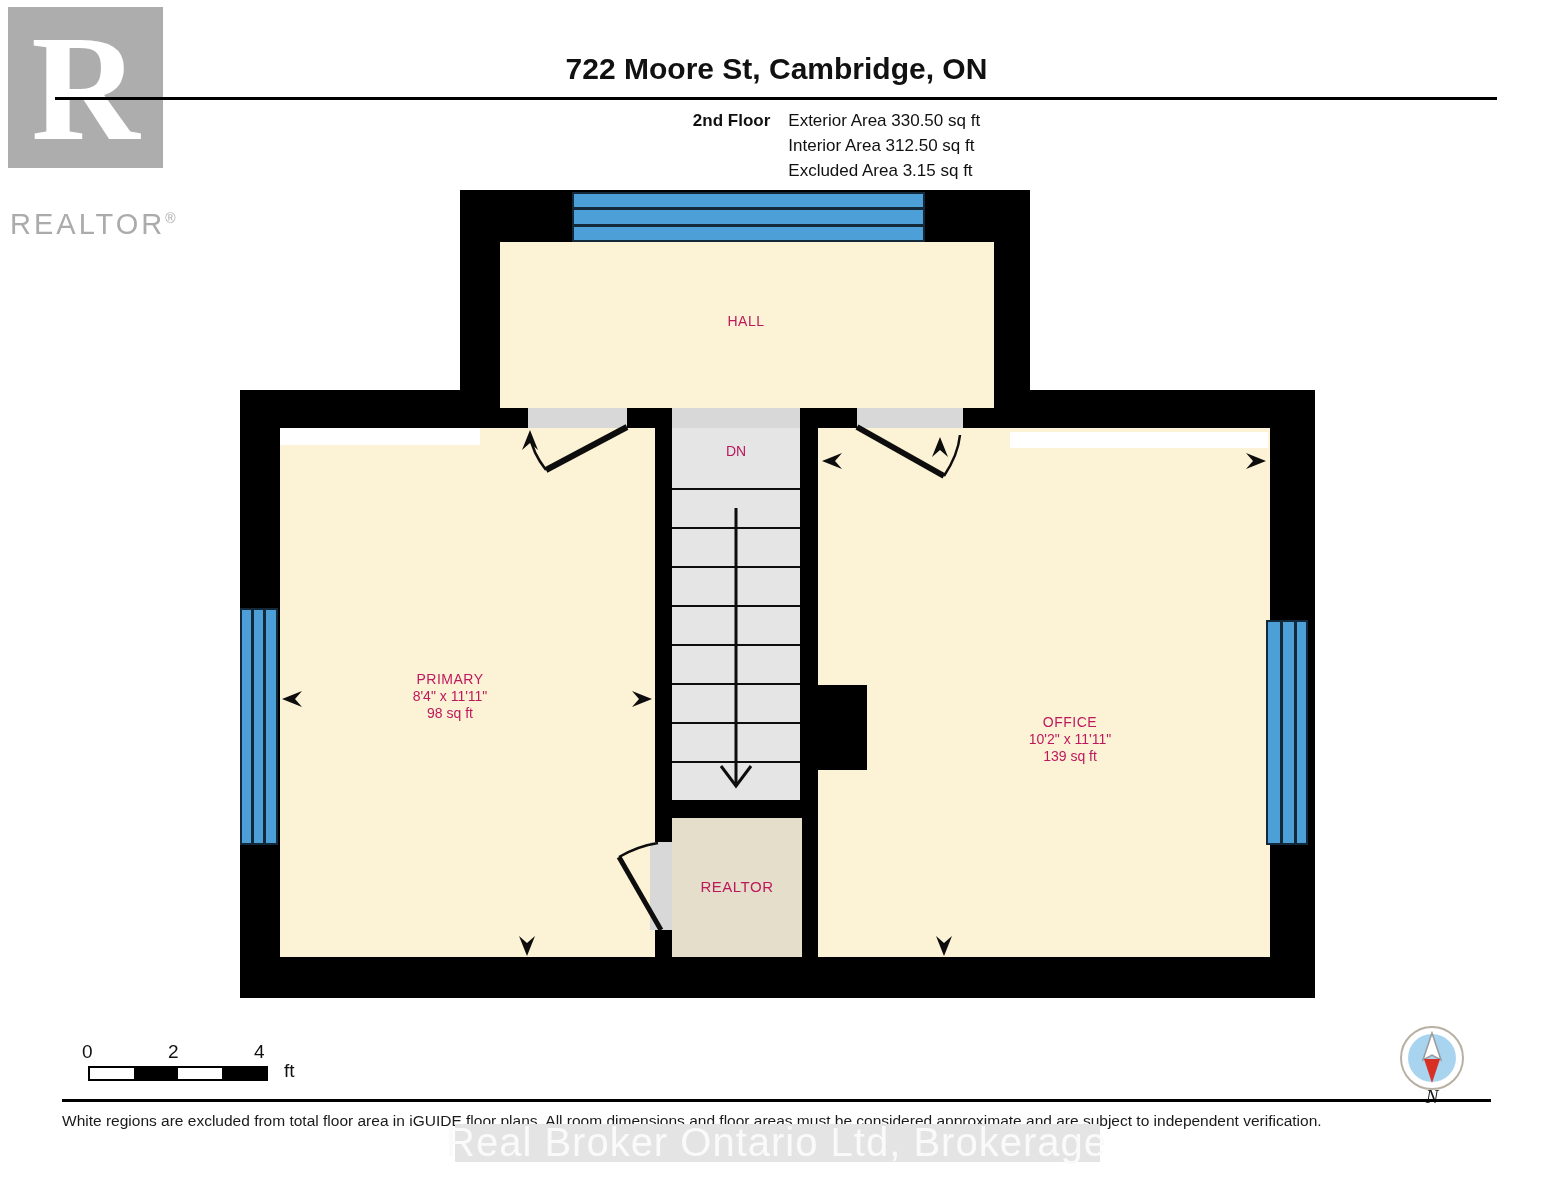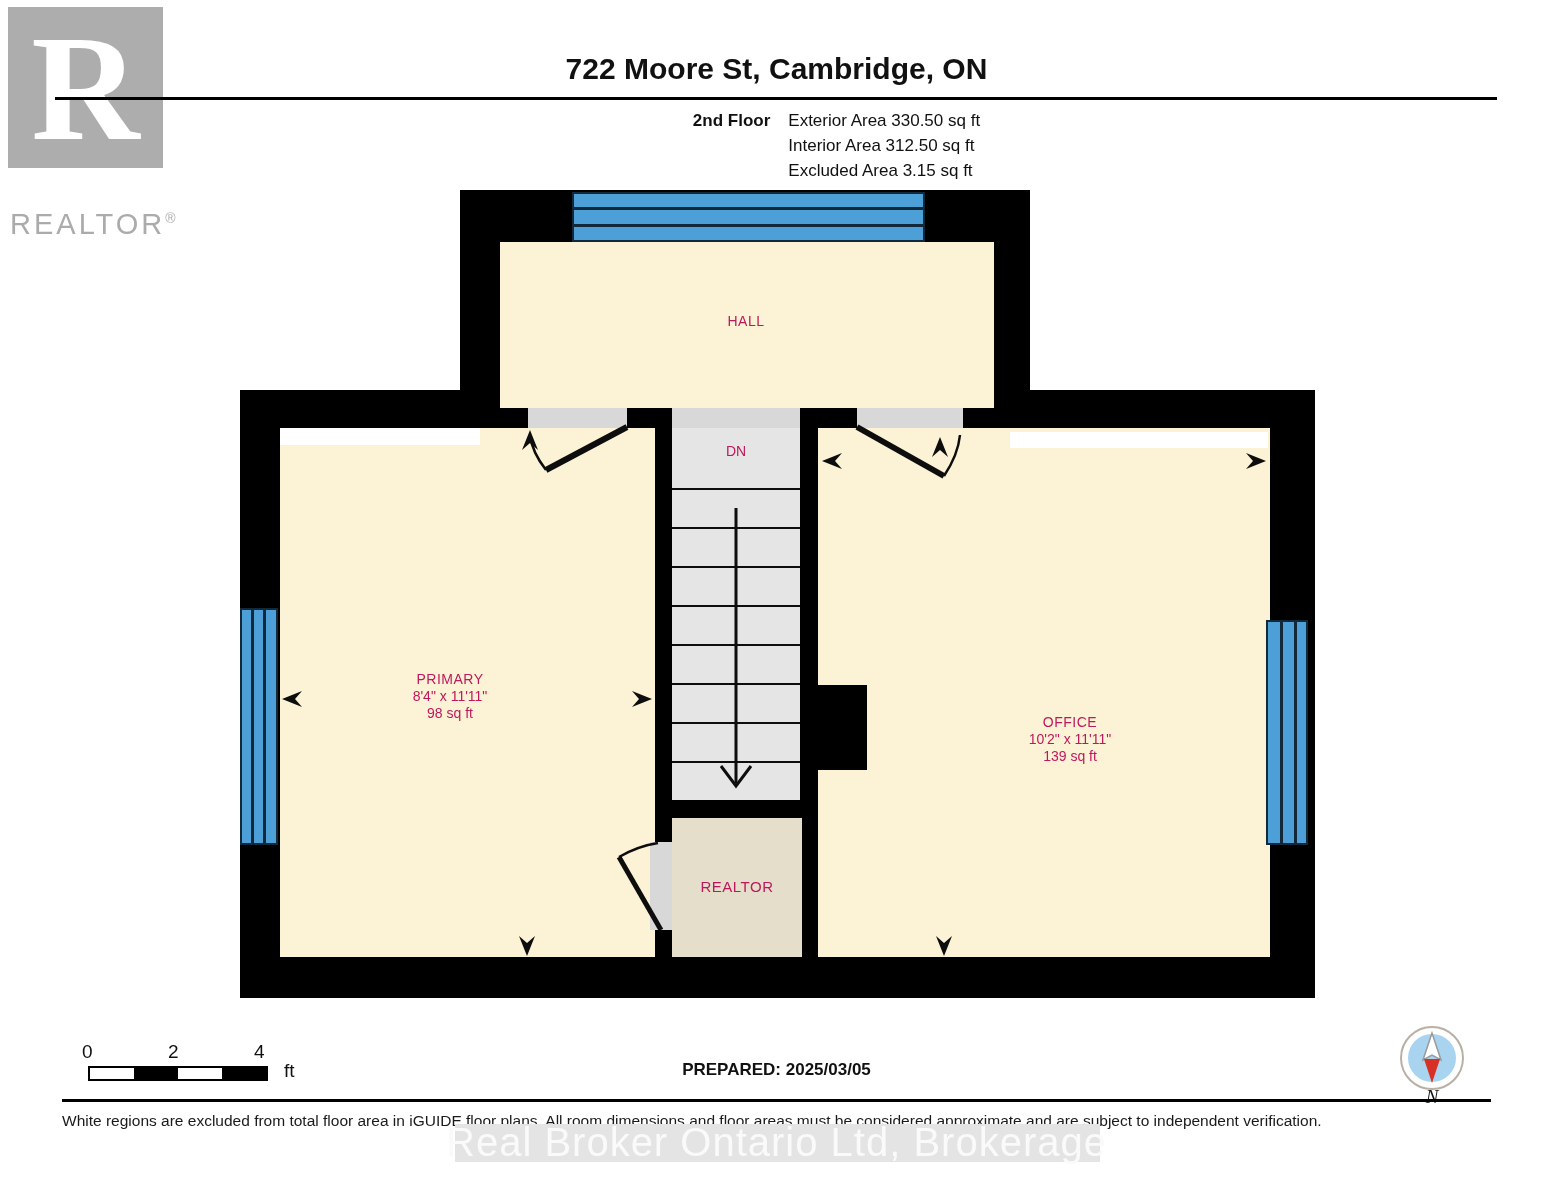--- a/index.html
+++ b/index.html
@@ -157,21 +157,20 @@
     <span style="left:174px;">4</span>
   </div>
   <div class="abs" id="scaleBar">
     <div class="seg segW"></div>
     <div class="seg segB"></div>
     <div class="seg segW"></div>
     <div class="seg segB"></div>
   </div>
   <div class="abs" id="scaleUnit">ft</div>
 
-  <div class="abs" id="prepared">PREPARED: 2025/03/05</div>
 
   <svg class="abs" style="left:1397px;top:1022px;" width="70" height="70" viewBox="0 0 70 70">
     <circle cx="35" cy="36" r="31" fill="#ffffff" stroke="#b9b0a4" stroke-width="2"></circle>
     <circle cx="35" cy="36" r="24" fill="#A8D4F0"></circle>
     <polygon points="35,11 26,38 35,33 44,38" fill="#ffffff" stroke="#9a9a9a" stroke-width="1.5"></polygon>
     <polygon points="26,38 44,38 35,33 35,61" fill="none"></polygon>
     <polygon points="27,37 43,37 35,61" fill="#D93025"></polygon>
   </svg>
   <div class="abs" id="compassN">N</div>
 

